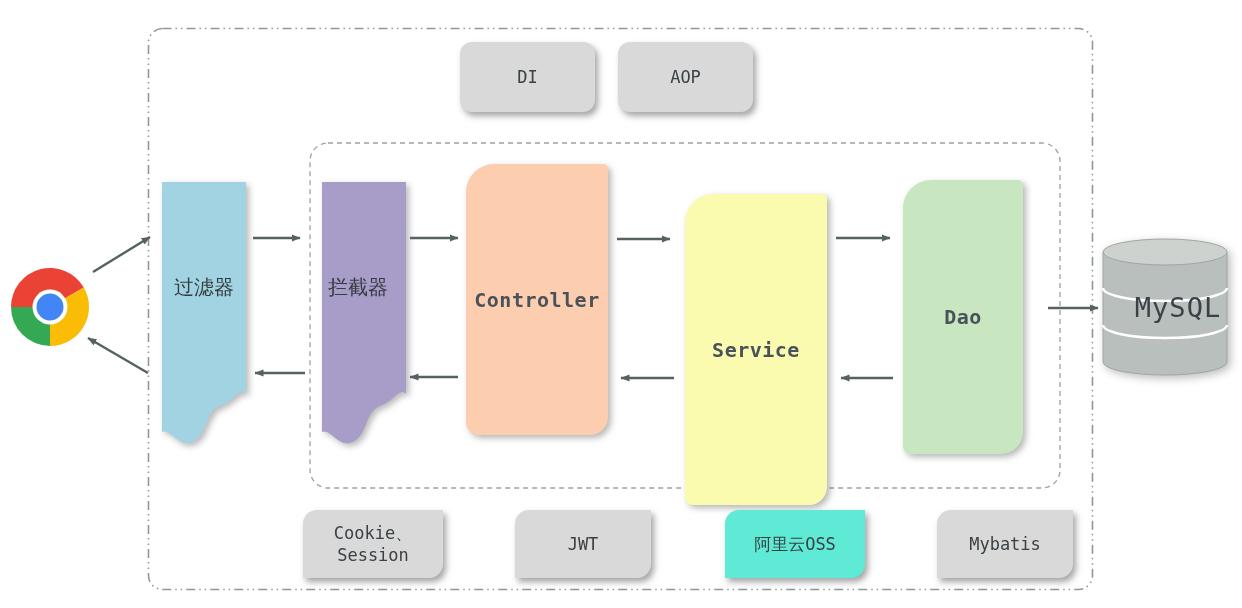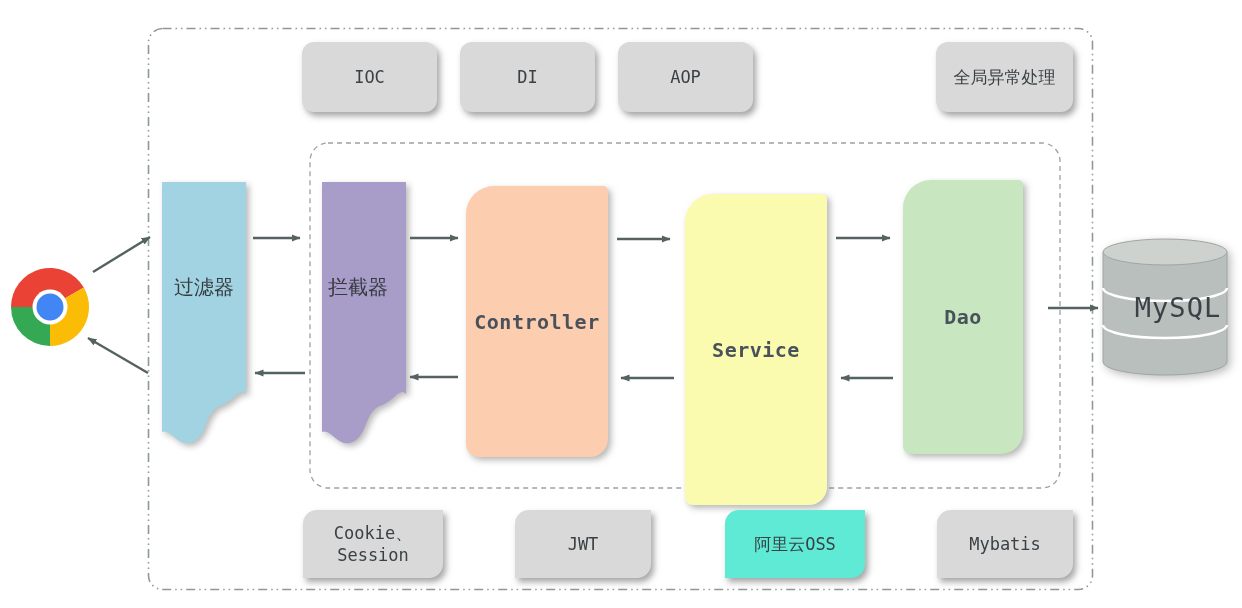--- a/index.html
+++ b/index.html
@@ -71,48 +71,42 @@
   <div id="chrome-logo">
     <svg width="80" height="80" viewBox="0 0 80 80">
       <path d="M40,40 L1,40 A39,39 0 0 1 73.8,20.5 Z" fill="#ea4335"></path>
       <path d="M40,40 L73.8,20.5 A39,39 0 0 1 40,79 Z" fill="#fbbc05"></path>
       <path d="M40,40 L40,79 A39,39 0 0 1 1,40 Z" fill="#34a853"></path>
       <circle cx="40" cy="40" r="17.5" fill="#ffffff"></circle>
       <circle cx="40" cy="40" r="13.5" fill="#4285f4"></circle>
     </svg>
   </div>
 
-  <div class="chip top" style="left: 302px; top: 42px; width: 135px; height: 70px; background-color: rgb(217, 217, 217);">
-      <span>IOC</span>
-    </div>
   <div class="chip top" style="left: 460px; top: 42px; width: 135px; height: 70px; background-color: rgb(217, 217, 217);">
       <span>DI</span>
     </div>
   <div class="chip top" style="left: 618px; top: 42px; width: 135px; height: 70px; background-color: rgb(217, 217, 217);">
       <span>AOP</span>
-    </div>
-  <div class="chip top" style="left: 936px; top: 42px; width: 137px; height: 70px; background-color: rgb(217, 217, 217);">
-      <span>全局异常处理</span>
     </div>
 
   <div class="wavebox" style="left:162px;top:182px;width:84px;height:266px;">
     <svg width="84" height="266" viewBox="0 0 84 266" preserveAspectRatio="none">
       <path d="M0,0 H84 V212 C77,205 73,219 58,224 C42,230 46,256 28,261 C16,264 8,246 0,250 Z" fill="#a2d3e2"></path>
     </svg>
     <div class="wavelabel">过滤器</div>
   </div>
 
   <div class="wavebox" style="left:322px;top:182px;width:72px;height:266px;">
     <svg width="84" height="266" viewBox="0 0 84 266" preserveAspectRatio="none">
       <path d="M0,0 H84 V212 C77,205 73,219 58,224 C42,230 46,256 28,261 C16,264 8,246 0,250 Z" fill="#a89cc9"></path>
     </svg>
     <div class="wavelabel">拦截器</div>
   </div>
 
-  <div class="node" style="left: 466px; top: 186px; width: 142px; height: 271px; border-radius: 28px 5px 18px 13px; background-color: rgb(252, 205, 175);">
+  <div class="node" style="left: 466px; top: 164px; width: 142px; height: 271px; border-radius: 28px 5px 18px 13px; background-color: rgb(252, 205, 175);">
     <span>Controller</span>
   </div>
   <div class="node" style="left: 685px; top: 194px; width: 142px; height: 311px; border-radius: 28px 5px 18px 8px; background-color: rgb(251, 251, 176);">
     <span>Service</span>
   </div>
   <div class="node" style="left: 903px; top: 180px; width: 120px; height: 274px; border-radius: 28px 5px 22px 8px; background-color: rgb(200, 230, 191);">
     <span>Dao</span>
   </div>
 
   <div id="mysql">

